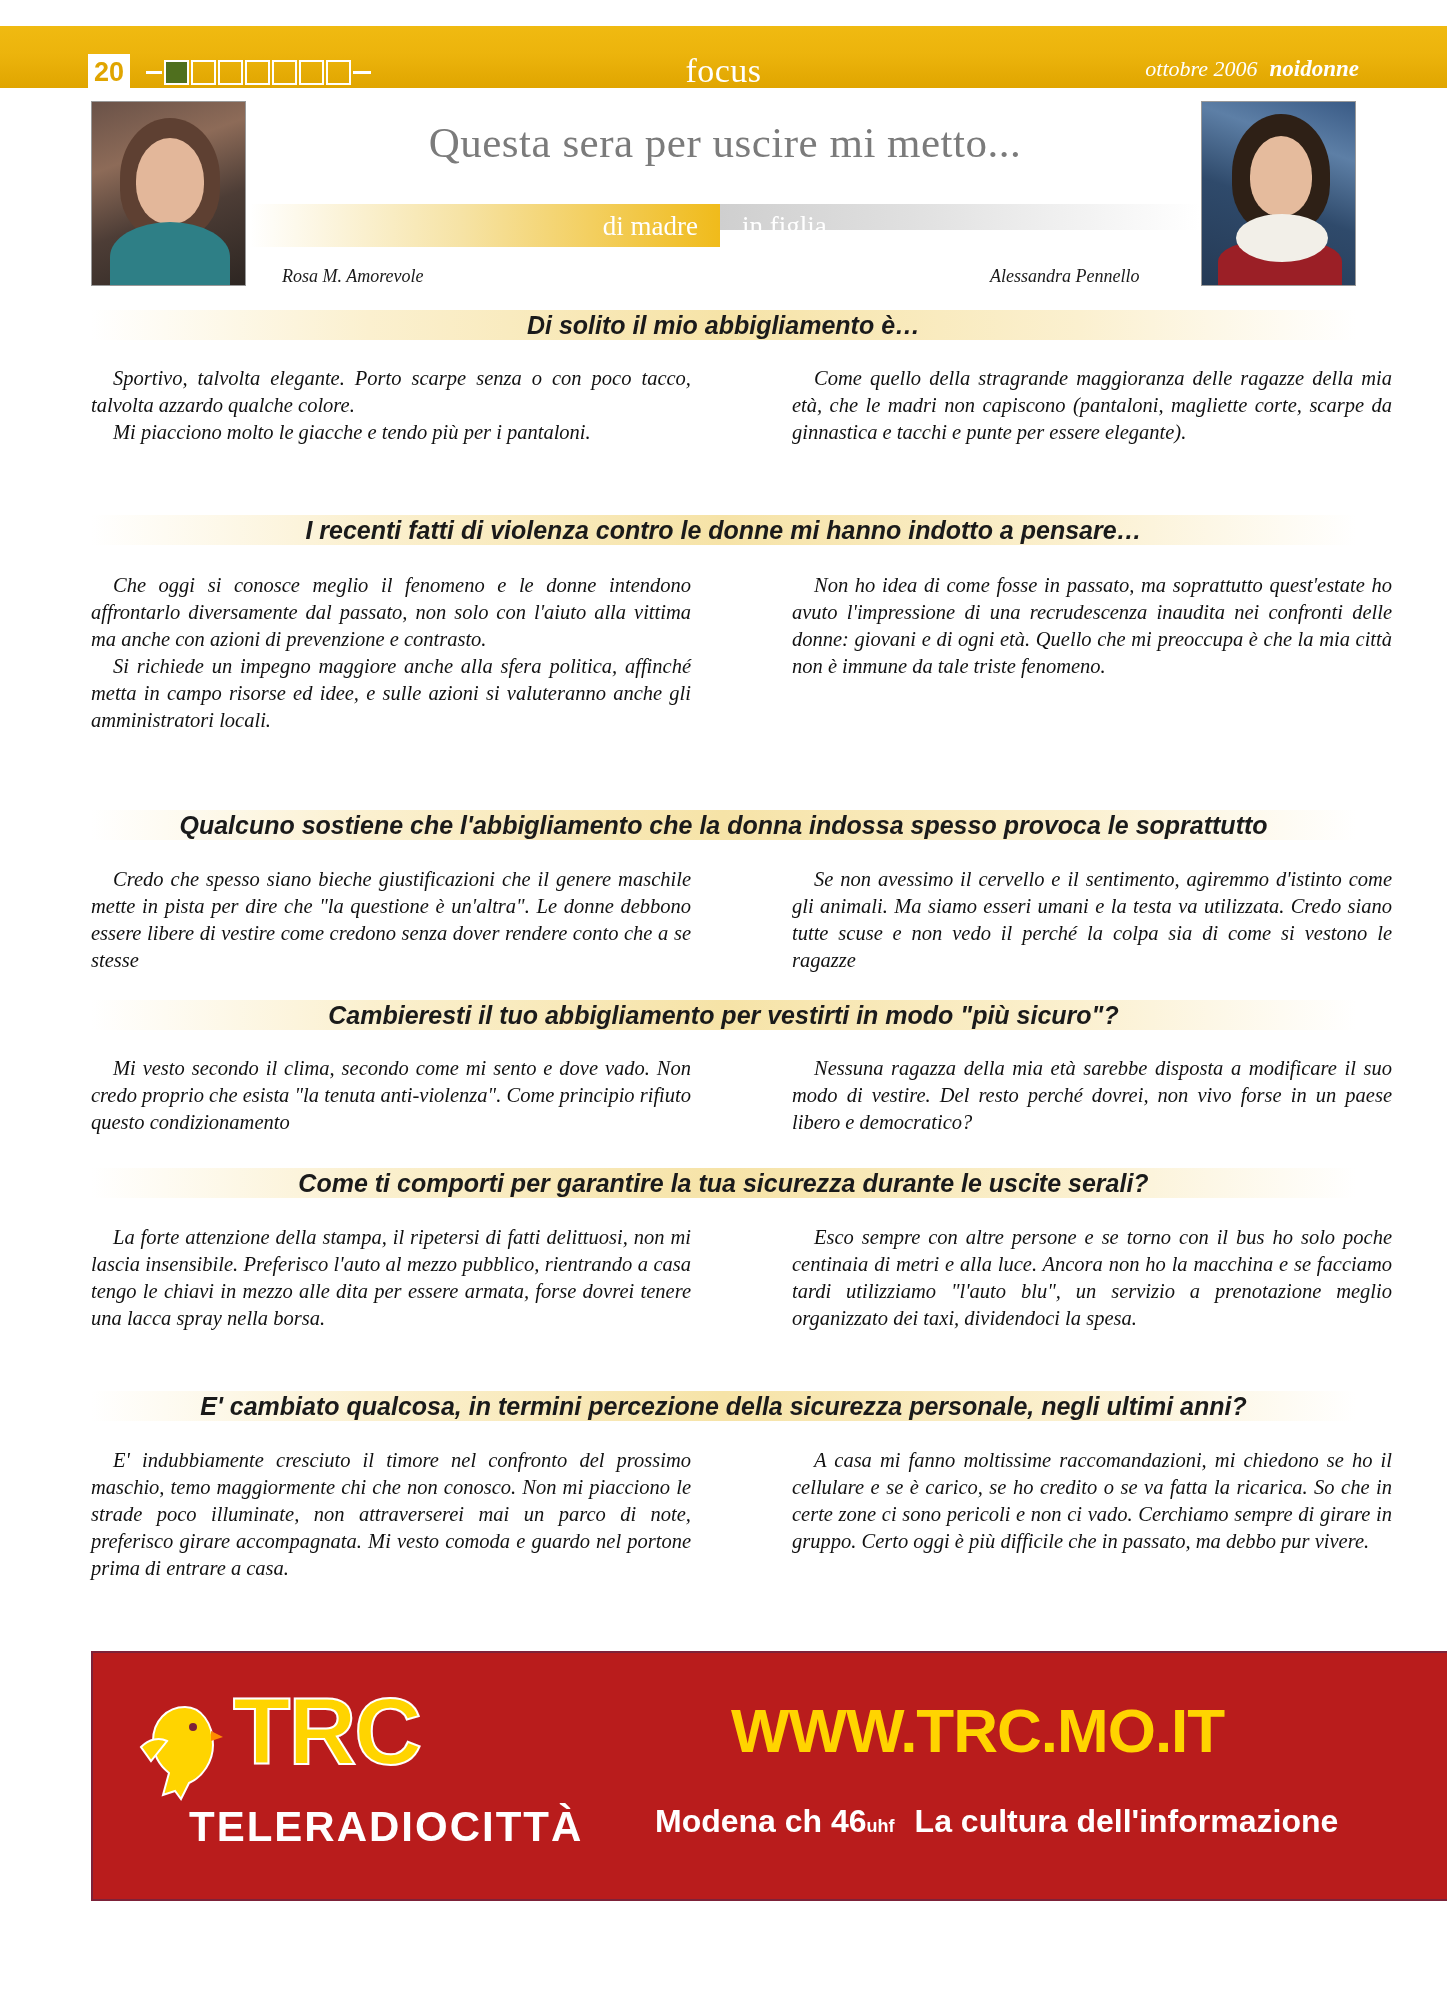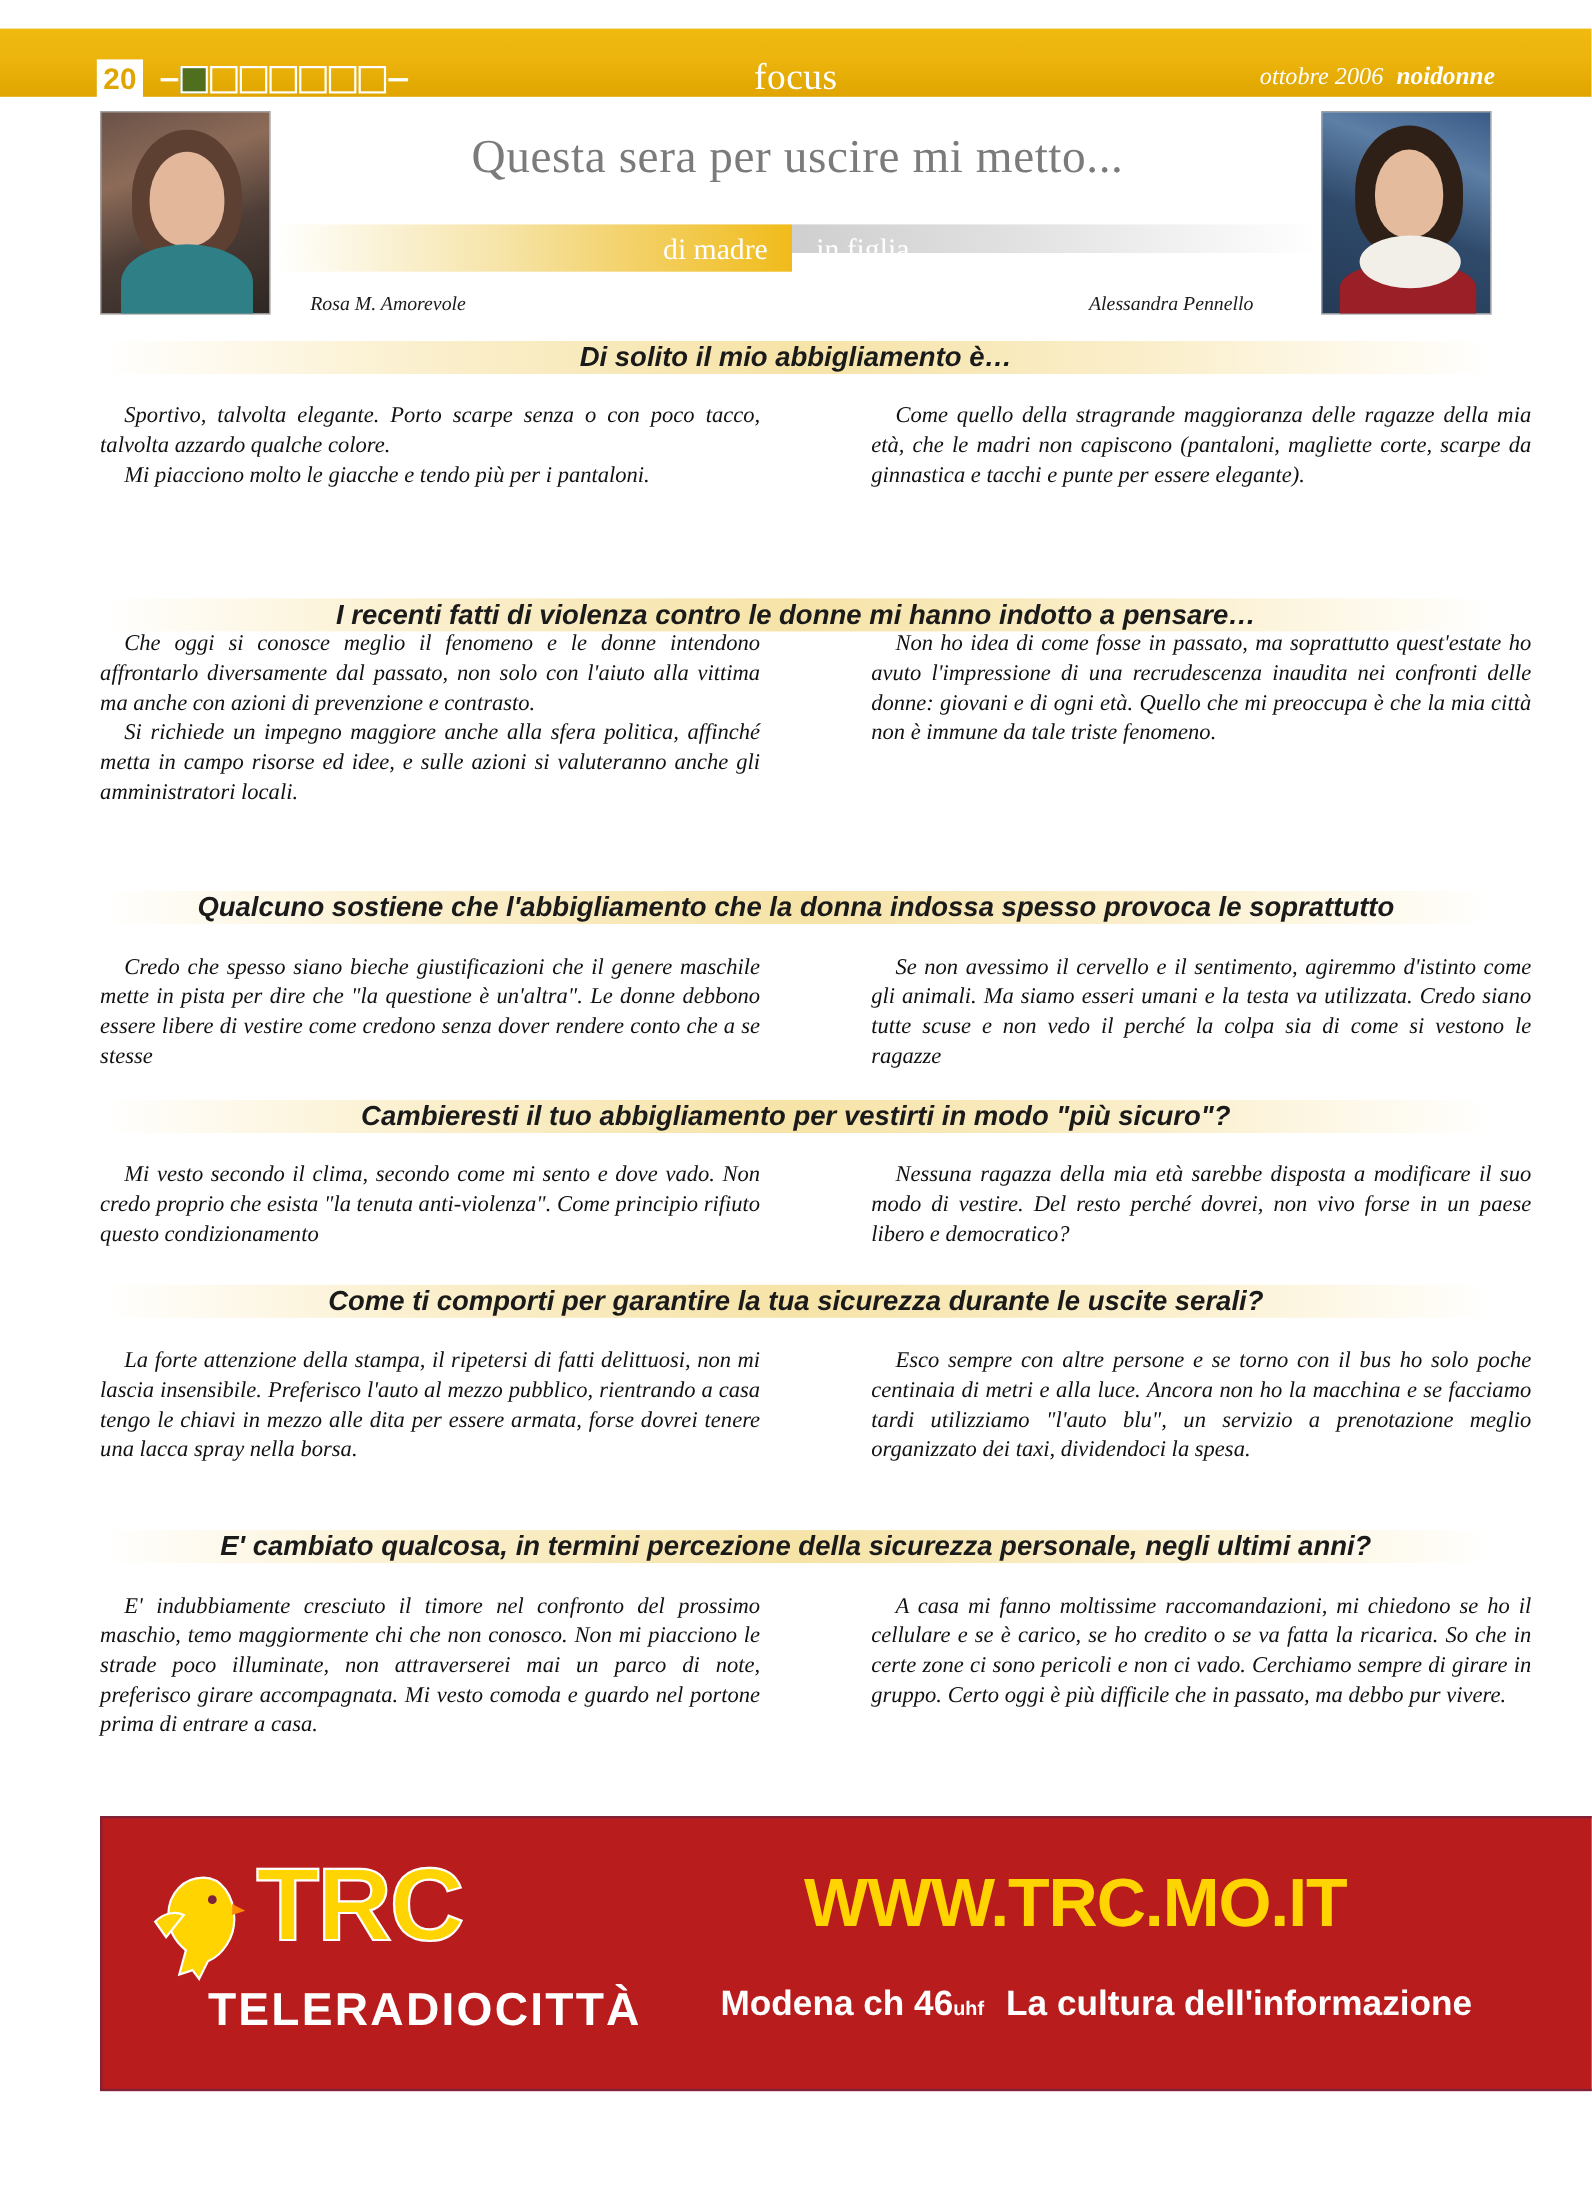--- a/index.html
+++ b/index.html
@@ -366,21 +366,21 @@
 
   <div class="sec-head" style="top:310px">Di solito il mio abbigliamento è…</div>
   <div class="col col-left" style="top:365px">
     <p>Sportivo, talvolta elegante. Porto scarpe senza o con poco tacco, talvolta azzardo qualche colore.</p>
     <p>Mi piacciono molto le giacche e tendo più per i pantaloni.</p>
   </div>
   <div class="col col-right" style="top:365px">
     <p>Come quello della stragrande maggioranza delle ragazze della mia età, che le madri non capiscono (pantaloni, magliette corte, scarpe da ginnastica e tacchi e punte per essere elegante).</p>
   </div>
 
-  <div class="sec-head" style="top:544px">I recenti fatti di violenza contro le donne mi hanno indotto a pensare…</div>
+  <div class="sec-head" style="top:515px">I recenti fatti di violenza contro le donne mi hanno indotto a pensare…</div>
   <div class="col col-left" style="top:572px">
     <p>Che oggi si conosce meglio il fenomeno e le donne intendono affrontarlo diversamente dal passato, non solo con l'aiuto alla vittima ma anche con azioni di prevenzione e contrasto.</p>
     <p>Si richiede un impegno maggiore anche alla sfera politica, affinché metta in campo risorse ed idee, e sulle azioni si valuteranno anche gli amministratori locali.</p>
   </div>
   <div class="col col-right" style="top:572px">
     <p>Non ho idea di come fosse in passato, ma soprattutto quest'estate ho avuto l'impressione di una recrudescenza inaudita nei confronti delle donne: giovani e di ogni età. Quello che mi preoccupa è che la mia città non è immune da tale triste fenomeno.</p>
   </div>
 
   <div class="sec-head" style="top:810px">Qualcuno sostiene che l'abbigliamento che la donna indossa spesso provoca le soprattutto</div>
   <div class="col col-left" style="top:866px">

